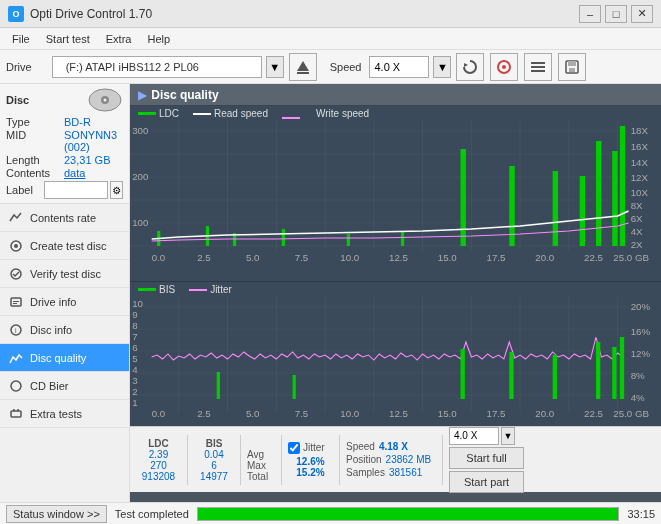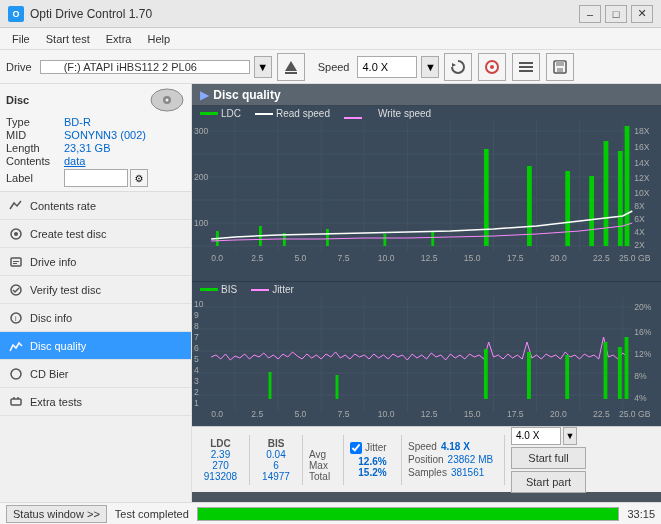--- a/index.html
+++ b/index.html
@@ -12,33 +12,33 @@
     .titlebar-controls { display: flex; gap: 4px; }
     .titlebar-btn { width: 22px; height: 18px; border: 1px solid #aaa; background: #e8e8e8; display: flex; align-items: center; justify-content: center; cursor: pointer; font-size: 11px; color: #333; }
     .titlebar-btn.close { background: #e8e8e8; }
     
     
     .menubar { background: #f5f5f5; height: 22px; display: flex; align-items: center; padding: 0 4px; border-bottom: 1px solid #ddd; }
     .menu-item { padding: 2px 8px; font-size: 11px; cursor: pointer; color: #333; }
     
     
     .drivebar { background: #f5f5f5; height: 34px; display: flex; align-items: center; padding: 0 6px; border-bottom: 1px solid #ddd; gap: 4px; }
-    .drive-label { font-size: 11px; color: #333; margin-right: 4px; }
-    .drive-select { height: 14px; border: 1px solid #aaa; background: white; display: flex; align-items: center; padding: 0 23px; min-width: 210px; font-size: 11px; color: #333; cursor: pointer; }
+    .drive-label { font-size: 11px; color: #333; margin-right: 16px; }
+    .drive-select { height: 22px; border: 1px solid #aaa; background: white; display: flex; align-items: center; padding: 0 13px; min-width: 210px; font-size: 11px; color: #333; cursor: pointer; }
     .drive-select-arrow { width: 18px; height: 22px; border: 1px solid #aaa; background: #e8e8e8; display: flex; align-items: center; justify-content: center; cursor: pointer; }
     .icon-btn { width: 28px; height: 28px; border: 1px solid #aaa; background: #f5f5f5; display: flex; align-items: center; justify-content: center; cursor: pointer; margin: 0 1px; }
     .speed-label { font-size: 11px; color: #333; margin-left: 8px; margin-right: 4px; }
     .speed-select { height: 22px; border: 1px solid #aaa; background: white; padding: 0 4px; font-size: 11px; min-width: 60px; display: flex; align-items: center; cursor: pointer; }
     .speed-arrow { width: 18px; height: 22px; border: 1px solid #aaa; background: #e8e8e8; display: flex; align-items: center; justify-content: center; cursor: pointer; }
     
     
     .main { display: flex; height: calc(524px - 28px - 22px - 34px - 22px); }
     
     
-    .sidebar { width: 192px; background: #f0f0f0; border-right: 1px solid #ddd; display: flex; flex-direction: column; }
+    .sidebar { width: 130px; background: #f0f0f0; border-right: 1px solid #ddd; display: flex; flex-direction: column; }
     
     
     .disc-panel { background: #f5f5f5; border-bottom: 1px solid #ddd; padding: 4px 6px; }
     .disc-panel-header { display: flex; align-items: center; justify-content: space-between; margin-bottom: 4px; }
     .disc-panel-title { font-size: 11px; font-weight: bold; color: #333; }
     .disc-row { display: flex; margin: 1px 0; font-size: 11px; }
     .disc-key { color: #333; width: 58px; flex-shrink: 0; }
     .disc-val { color: #0066cc; }
     .disc-val-data { color: #0066cc; text-decoration: underline; cursor: pointer; }
     .label-row { display: flex; align-items: center; margin-top: 2px; }
@@ -176,35 +176,35 @@
           <svg width="14" height="14" viewBox="0 0 14 14">
               <circle cx="7" cy="7" r="5" fill="none" stroke="#555" stroke-width="1.5"></circle>
               <circle cx="7" cy="7" r="2" fill="#555"></circle>
             </svg>
         </div>
         <span>Create test disc</span>
       </div>
       <div class="nav-item">
         <div class="nav-item-icon">
           <svg width="14" height="14" viewBox="0 0 14 14">
+              <circle cx="7" cy="7" r="5" fill="none" stroke="#555" stroke-width="1.5"></circle>
+              <polyline points="4,7 6,9 10,5" fill="none" stroke="#555" stroke-width="1.5"></polyline>
+            </svg>
+        </div>
+        <span>Verify test disc</span>
+      </div>
+      <div class="nav-item">
+        <div class="nav-item-icon">
+          <svg width="14" height="14" viewBox="0 0 14 14">
               <rect x="2" y="3" width="10" height="8" rx="1" fill="none" stroke="#555" stroke-width="1.5"></rect>
               <rect x="4" y="6" width="6" height="1" fill="#555"></rect>
               <rect x="4" y="8" width="4" height="1" fill="#555"></rect>
             </svg>
         </div>
         <span>Drive info</span>
-      </div>
-      <div class="nav-item">
-        <div class="nav-item-icon">
-          <svg width="14" height="14" viewBox="0 0 14 14">
-              <circle cx="7" cy="7" r="5" fill="none" stroke="#555" stroke-width="1.5"></circle>
-              <polyline points="4,7 6,9 10,5" fill="none" stroke="#555" stroke-width="1.5"></polyline>
-            </svg>
-        </div>
-        <span>Verify test disc</span>
       </div>
       <div class="nav-item">
         <div class="nav-item-icon">
           <svg width="14" height="14" viewBox="0 0 14 14">
               <circle cx="7" cy="7" r="5" fill="none" stroke="#555" stroke-width="1.5"></circle>
               <text x="6" y="10" font-size="7" fill="#555">i</text>
             </svg>
         </div>
         <span>Disc info</span>
       </div>

